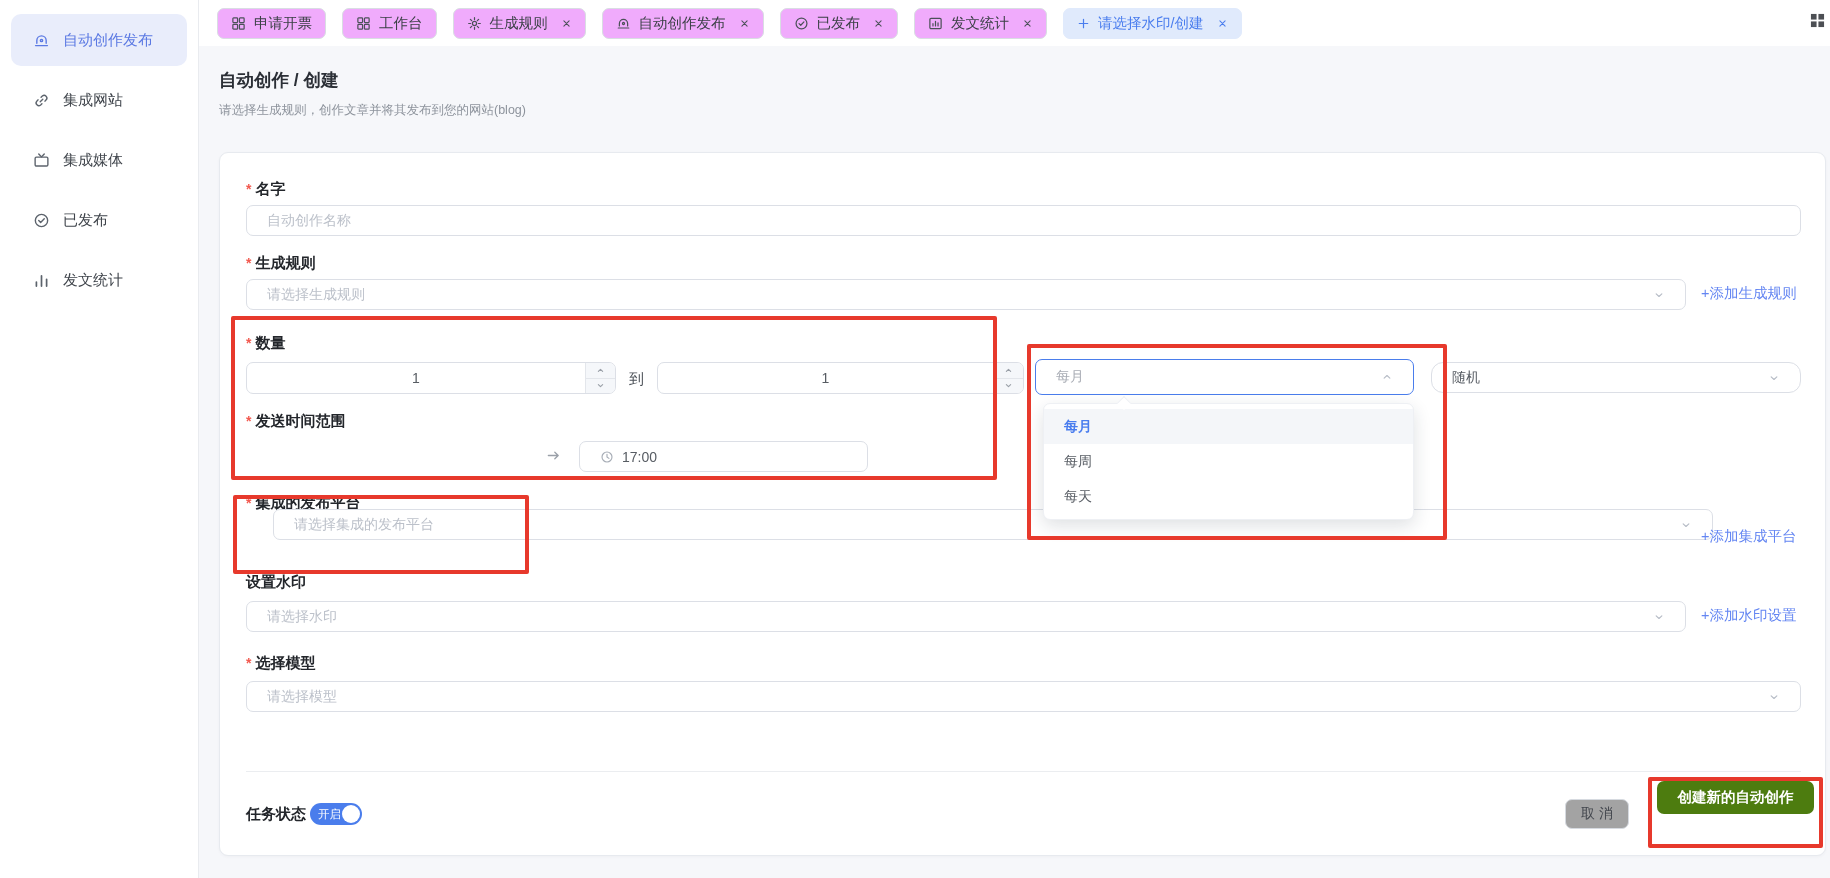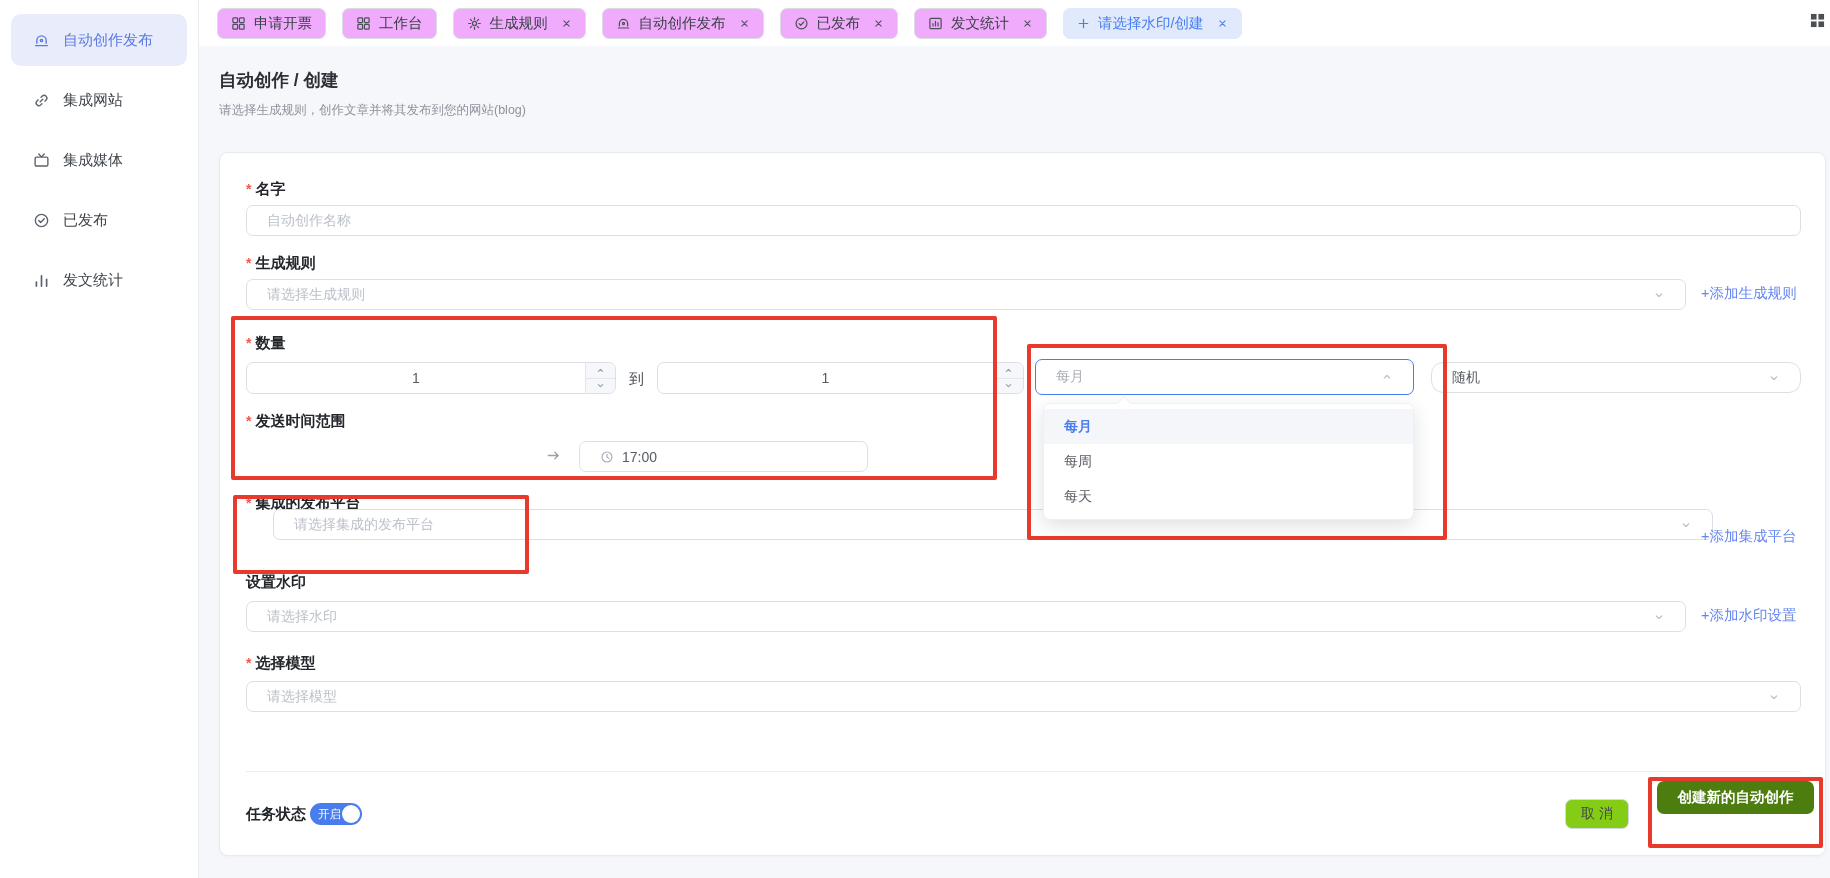--- a/index.html
+++ b/index.html
@@ -80,21 +80,21 @@
   .status-lbl { position:absolute; left:26px; top:652px; font-size:15px; font-weight:600; color:#23262b; }
   .toggle { position:absolute; left:90px; top:650px; width:52px; height:22px; border-radius:11px;
             background:#4a7dec; cursor:pointer; }
   .toggle .t-label { position:absolute; left:8px; top:4px; font-size:11.5px; color:#fff; }
   .toggle .knob { position:absolute; right:2px; top:2px; width:18px; height:18px;
                   border-radius:50%; background:#fff; }
 
   .btn { display:flex; align-items:center; justify-content:center; border-radius:7px;
          cursor:pointer; white-space:nowrap; }
   .btn-cancel { position:absolute; left:1345px; top:646px; width:64px; height:30px;
-                border:1px solid #d6dae0; background:#84cc16; font-size:14px; color:#42464d; }
+                border:1px solid #d6dae0; background:#a3a3a3; font-size:14px; color:#42464d; }
   .btn-primary { position:absolute; left:1437px; top:628px; width:157px; height:33px;
                  background:#4d7c0f; color:#fff; font-size:14.5px; font-weight:600; }
 
   .red-rect { position:absolute; border:4px solid #e7392c; border-radius:2px; z-index:50; }
 </style>
 </head>
 <body>
 
 <div class="app">
 

